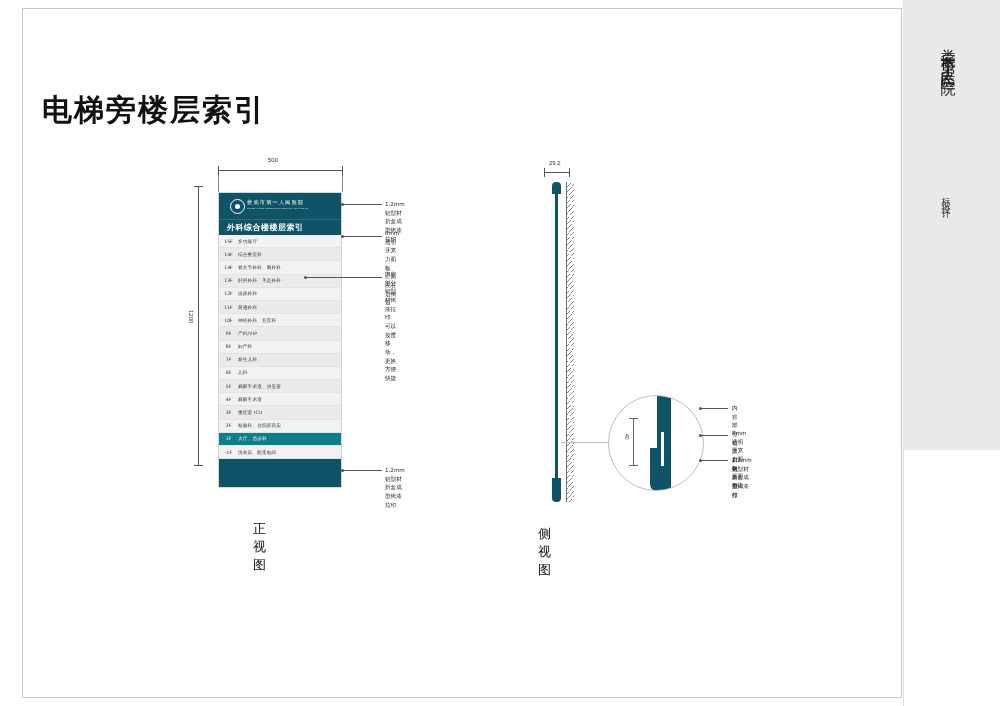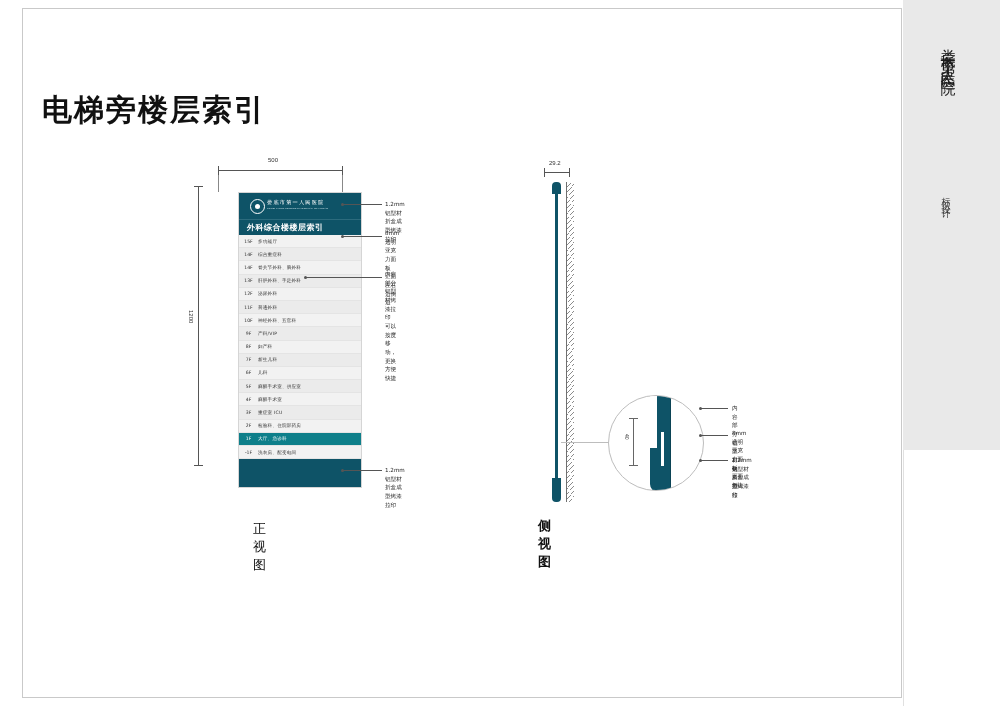--- a/index.html
+++ b/index.html
@@ -64,21 +64,21 @@
     content:"";position:absolute;left:-4px;width:9px;height:1px;background:#555;
   }
   .dim-left:before{top:0;} .dim-left:after{bottom:0;}
   .dim-left-label{
     position:absolute;left:-17px;top:150px;font-size:6px;color:#333;
     writing-mode:vertical-rl;text-orientation:mixed;
   }
 
   .sign{
     position:absolute;left:13px;top:32px;width:124px;
-    background:#737373;border:1px solid #d5d5d5;box-sizing:border-box;margin-left:20px;
+    background:#737373;border:1px solid #d5d5d5;box-sizing:border-box;
   }
   .sign-head{
     background:#0e5367;height:26px;position:relative;
   }
   .logo-mark{
     position:absolute;left:11px;top:6px;width:13px;height:13px;border-radius:50%;
     border:1px solid #ffffff;
   }
   .logo-mark:after{
     content:"";position:absolute;left:3.5px;top:3.5px;width:5px;height:5px;
@@ -325,16 +325,16 @@
 
     <div class="leader" style="left:180px;top:285px;width:28px;"></div>
     <div class="leader-dot" style="left:179px;top:284px;"></div>
     <div class="note" style="left:212px;top:279px;">8mm透明亚克力面板
 正面倒边</div>
 
     <div class="leader" style="left:180px;top:310px;width:28px;"></div>
     <div class="leader-dot" style="left:179px;top:309px;"></div>
     <div class="note" style="left:212px;top:306px;">1.2mm铝型材折盒成型烤漆拉</div>
 
-    <div class="viewcap" style="left:18px;top:367px;font-weight:bold;">侧视图</div>
+    <div class="viewcap" style="left:18px;top:375px;">侧视图</div>
   </div>
 
 </div>
 
 </body></html>

